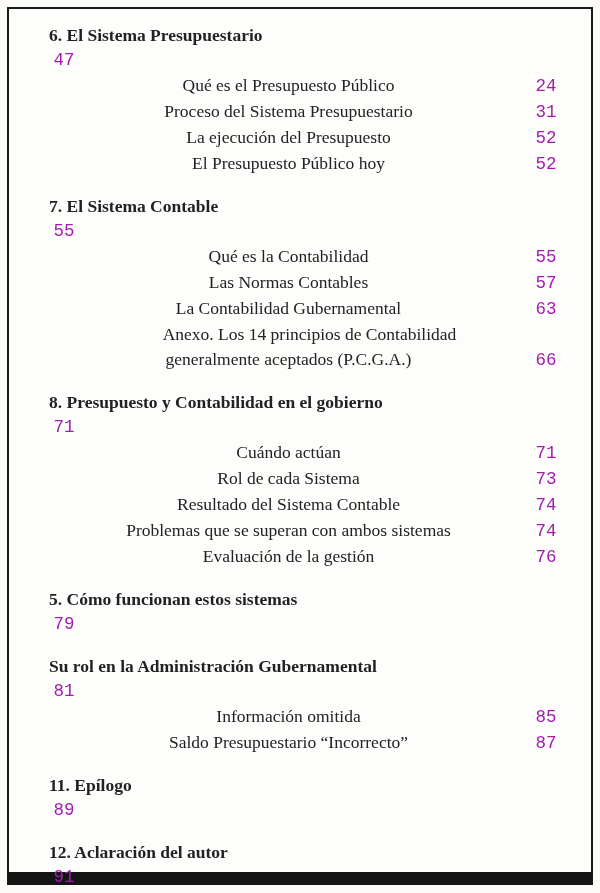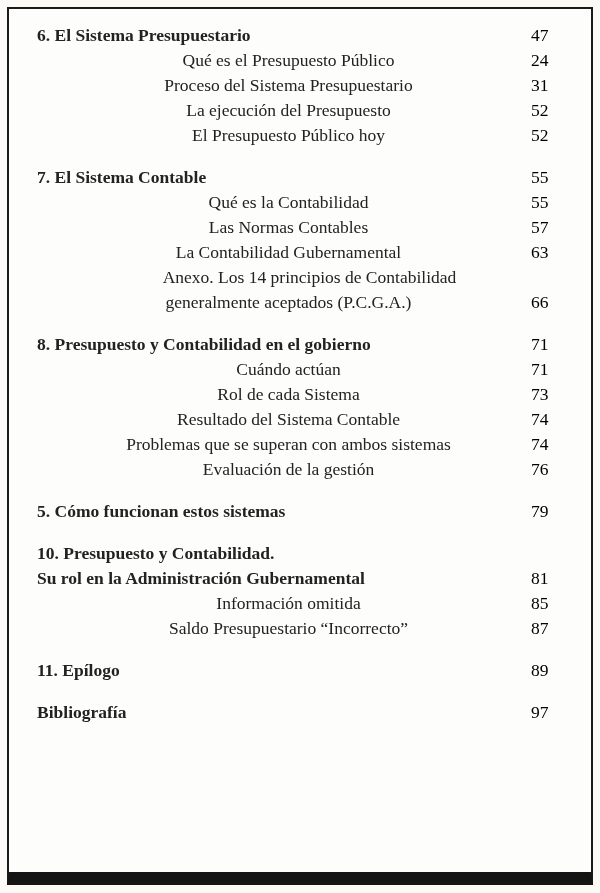--- a/index.html
+++ b/index.html
@@ -22,31 +22,32 @@
     color: #222;
     font-size: 17.5px;
   }
   .toc-section { margin-top: 17px; }
   .toc-section:first-child { margin-top: 0; }
   .row {
     display: flex;
     align-items: baseline;
     line-height: 25px;
   }
-  .row.chapter { font-weight: bold; }
+  .row.chapter { font-weight: bold; flex-direction: column; }
   .row.item .label { padding-left: 21px; text-align: center; }
   .label { flex: 1 1 auto; }
   .bold-prefix { font-weight: normal; }
   .pagenum {
     flex: 0 0 auto;
     margin-left: 12px;
     min-width: 30px;
-    text-align: left;
+    text-align: center;
     font-weight: normal;
-    color: #000000;
+    color: #a21caf;
+    font-family: Liberation Mono, monospace;
   }
 </style>
 </head>
 <body>
 
 <div class="page">
   <div class="content">
     <div>
         <div class="toc-section">
           <div class="row chapter">
@@ -122,42 +123,45 @@
           </div>
         </div>
         <div class="toc-section">
           <div class="row chapter">
             <span class="label"><span class="txt">5. Cómo funcionan estos sistemas</span></span>
             <span class="pagenum">79</span>
           </div>
         </div>
         <div class="toc-section">
           <div class="row chapter">
-            <span class="label"><span class="txt">10. Presupuesto y Contabilidad.</span></span>
-          </div>
-          <div class="row chapter">
             <span class="label"><span class="txt">Su rol en la Administración Gubernamental</span></span>
             <span class="pagenum">81</span>
           </div>
           <div class="row item">
             <span class="label"><span class="txt">Información omitida</span></span>
             <span class="pagenum">85</span>
           </div>
           <div class="row item">
             <span class="label"><span class="txt">Saldo Presupuestario “Incorrecto”</span></span>
             <span class="pagenum">87</span>
           </div>
         </div>
         <div class="toc-section">
           <div class="row chapter">
             <span class="label"><span class="txt">11. Epílogo</span></span>
             <span class="pagenum">89</span>
           </div>
         </div>
         <div class="toc-section">
           <div class="row chapter">
+            <span class="label"><span class="txt">12. Aclaración del autor</span></span>
+            <span class="pagenum">91</span>
+          </div>
+        </div>
+        <div class="toc-section">
+          <div class="row chapter">
             <span class="label"><span class="txt">Bibliografía</span></span>
             <span class="pagenum">97</span>
           </div>
         </div>
       </div>
   </div>
 </div>
 
 </body></html>

